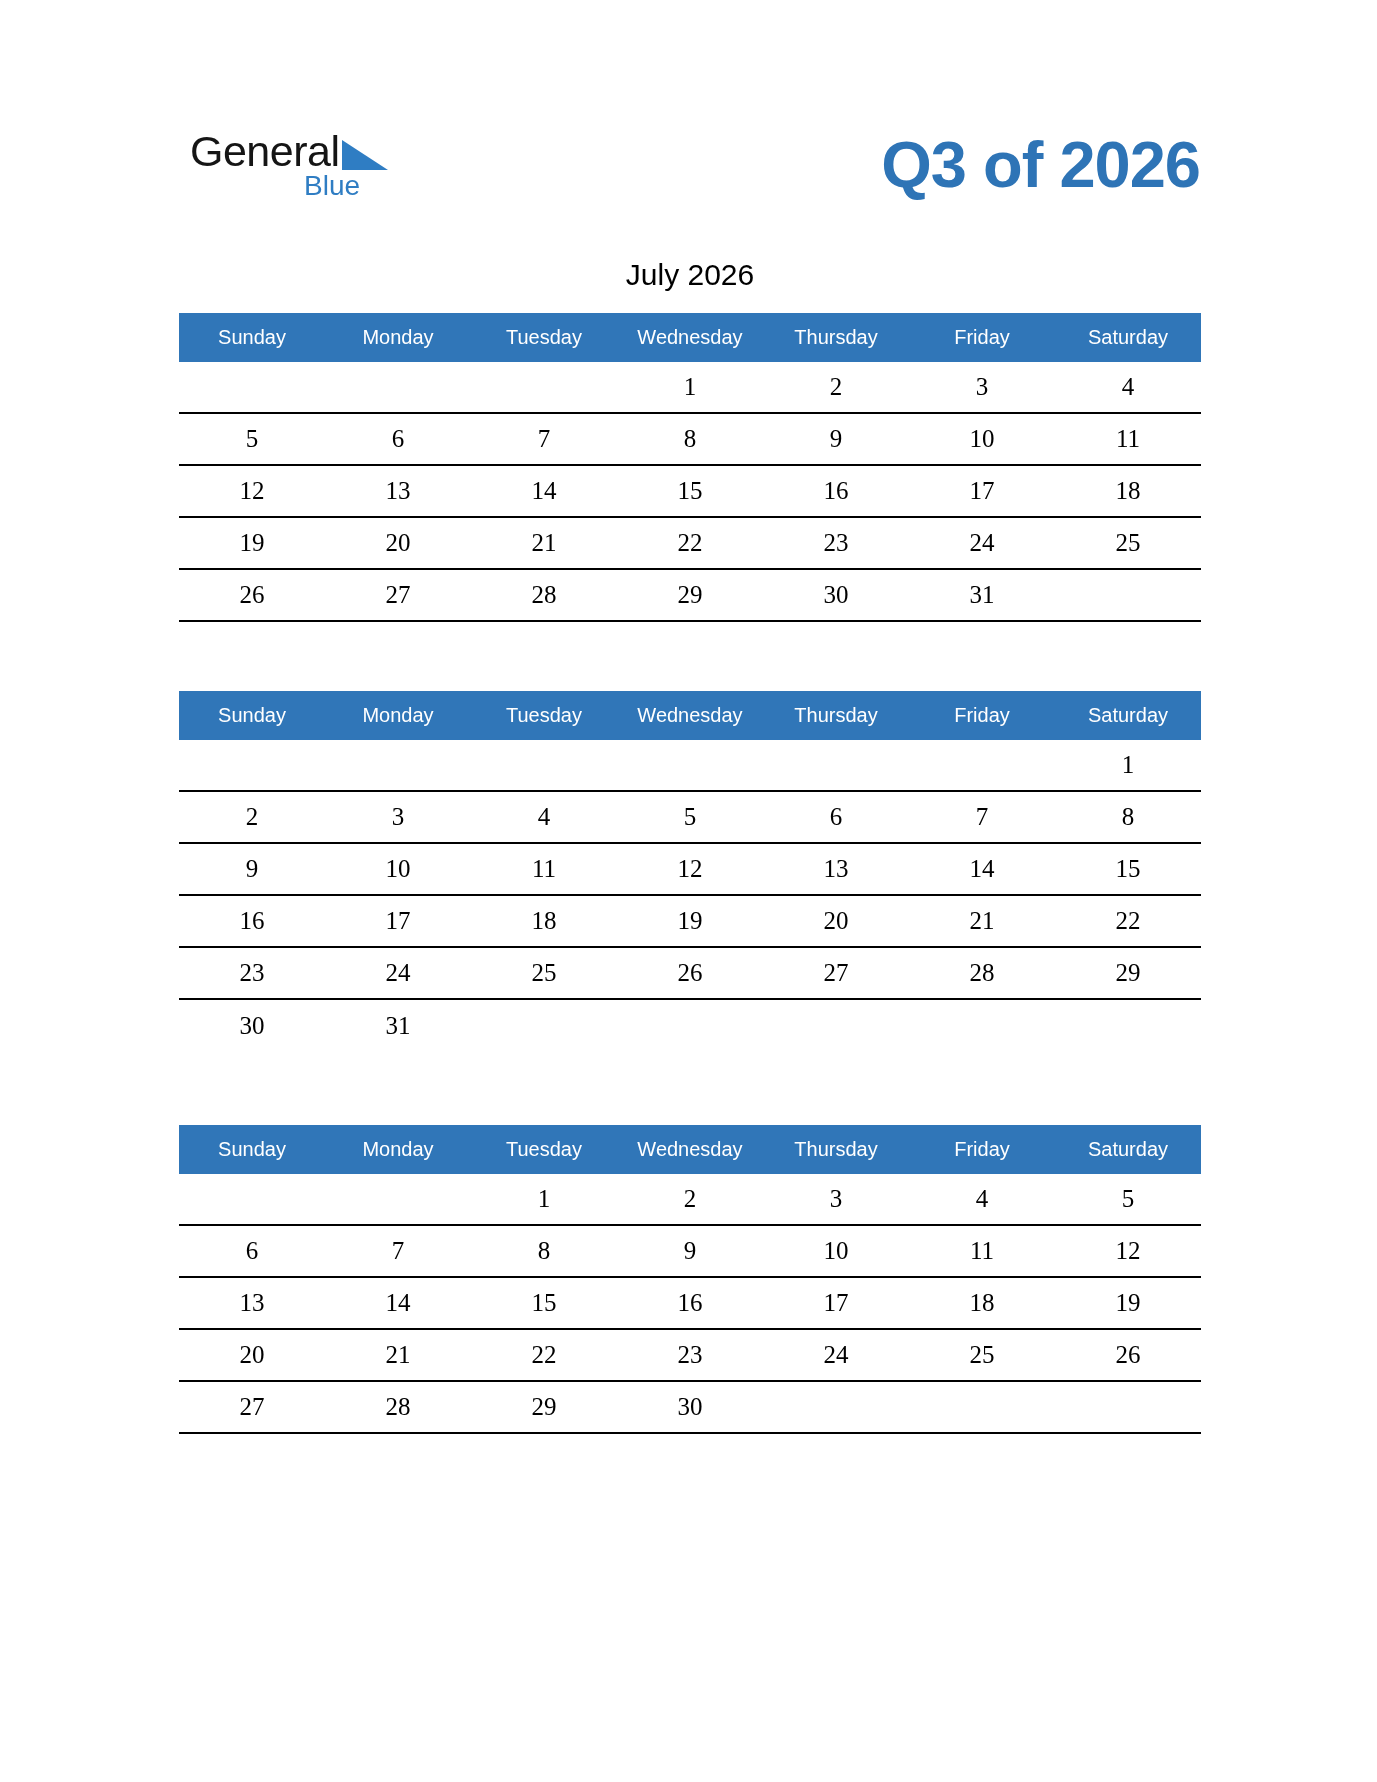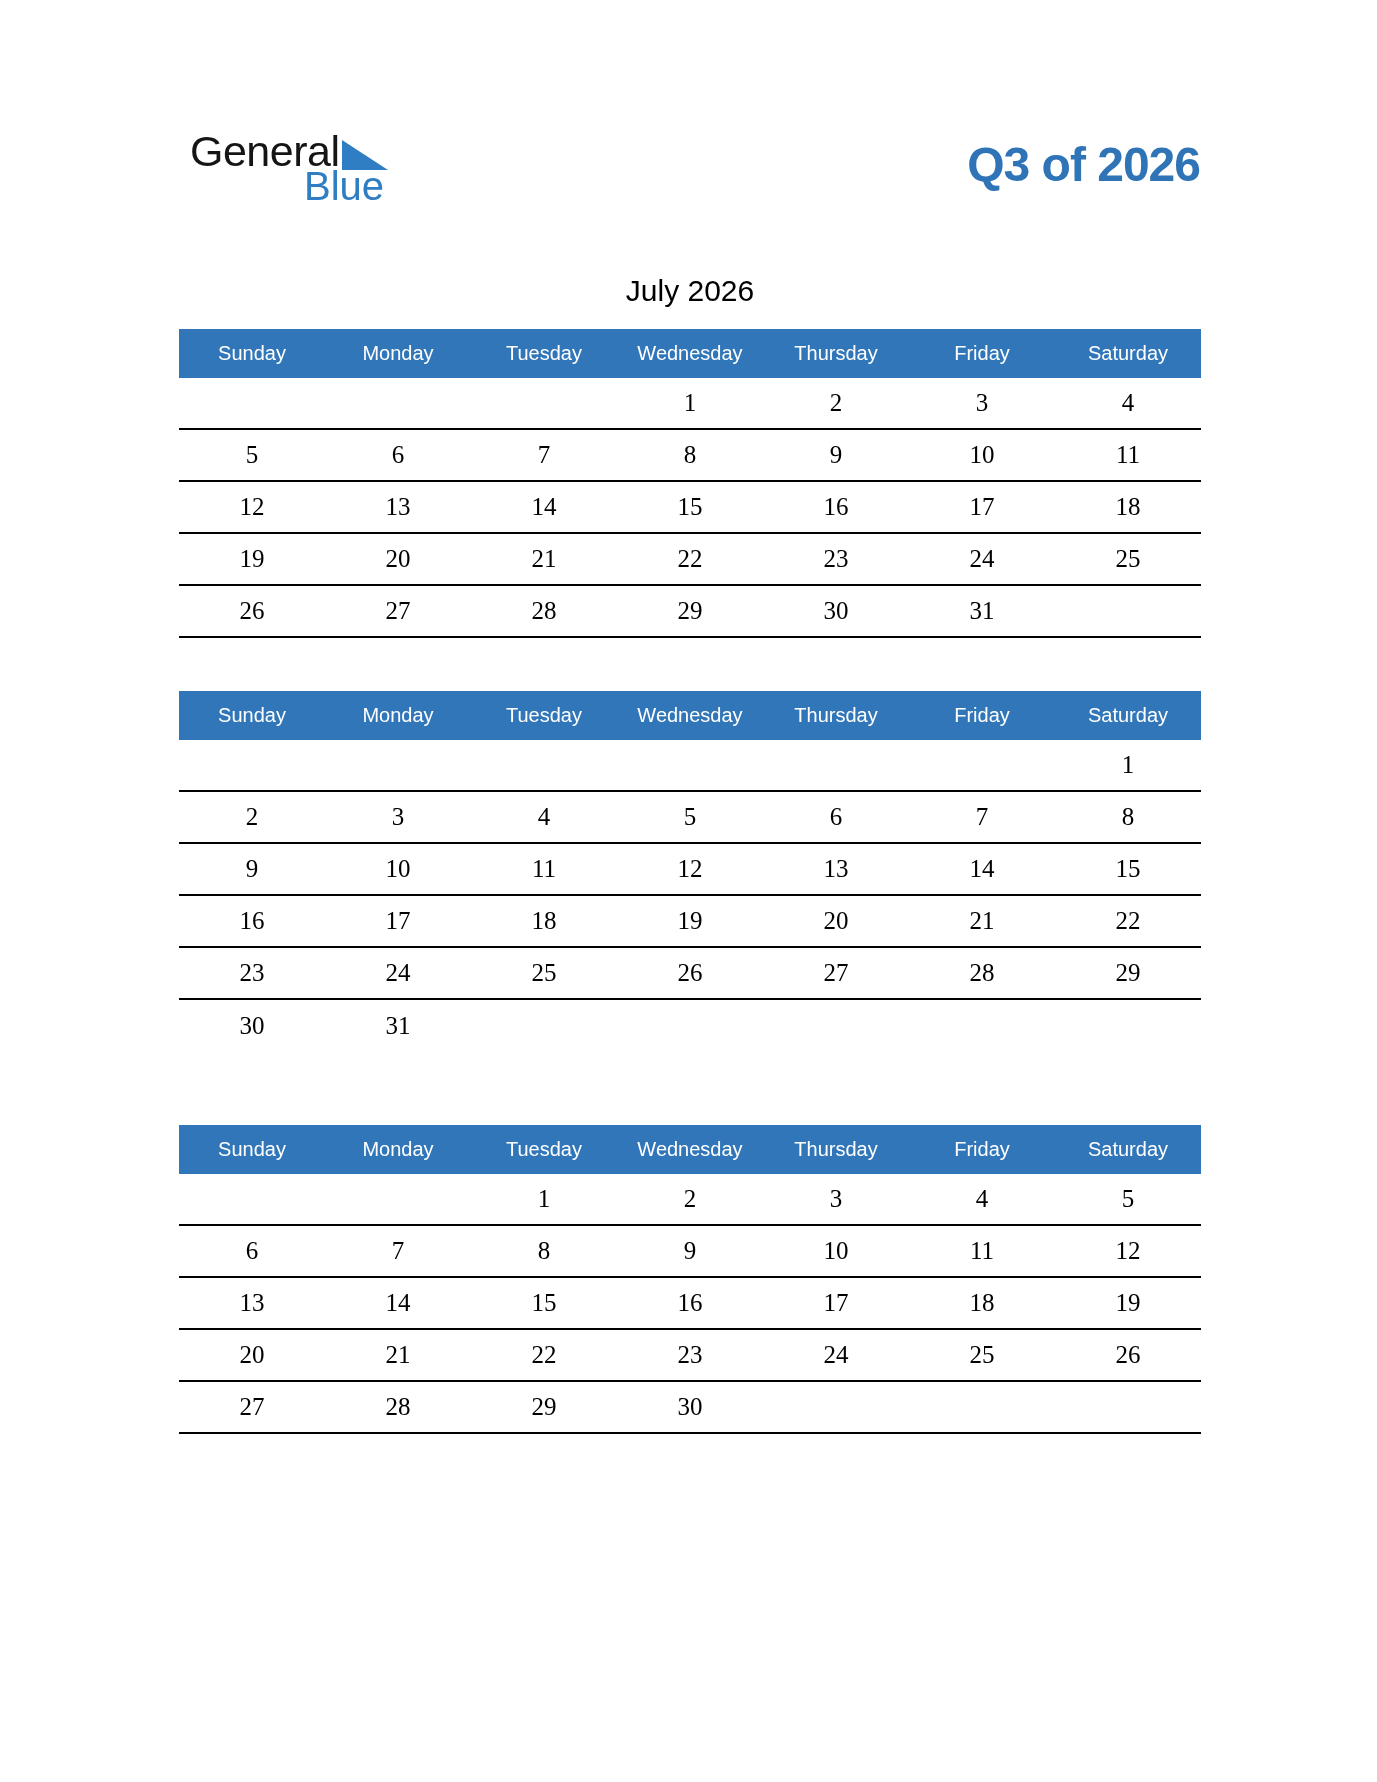--- a/index.html
+++ b/index.html
@@ -15,36 +15,36 @@
   
   .logo { position: absolute; left: 190px; top: 130px; }
   .logo-line1 {
     display: flex; align-items: flex-end;
     font-size: 43px; line-height: 42px;
     color: var(--logo-black, #151515);
     letter-spacing: -0.5px;
   }
   .logo-tri { margin-left: 3px; margin-bottom: 2px; display: block; }
   .logo-line2 {
-    font-size: 40px; line-height: 36px;
+    font-size: 28px; line-height: 36px;
     margin-left: 114px; margin-top: -4px;
     color: var(--logo-blue, #2F7DC3);
   }
   .q-title {
     position: absolute; right: 177px; top: 130px; margin: 0;
-    font-size: 48px; line-height: 70px; font-weight: bold;
+    font-size: 65px; line-height: 70px; font-weight: bold;
     letter-spacing: -1px;
     color: var(--title-blue, #2E74B6);
     white-space: nowrap;
   }
 
   
   .month { position: absolute; left: 179px; width: 1022px; }
   .month-title {
-    margin: 16px 0 19px 0;
+    margin: 0 0 19px 0;
     font-size: 30px; line-height: 38px; font-weight: normal;
     color: #000000; text-align: center;
   }
   .weekday-row {
     display: flex; height: 49px;
     background: var(--header-bar, #3076B8);
   }
   .weekday-cell {
     flex: 1 1 0; display: flex; align-items: center; justify-content: center;
     color: #ffffff; font-size: 20px;

